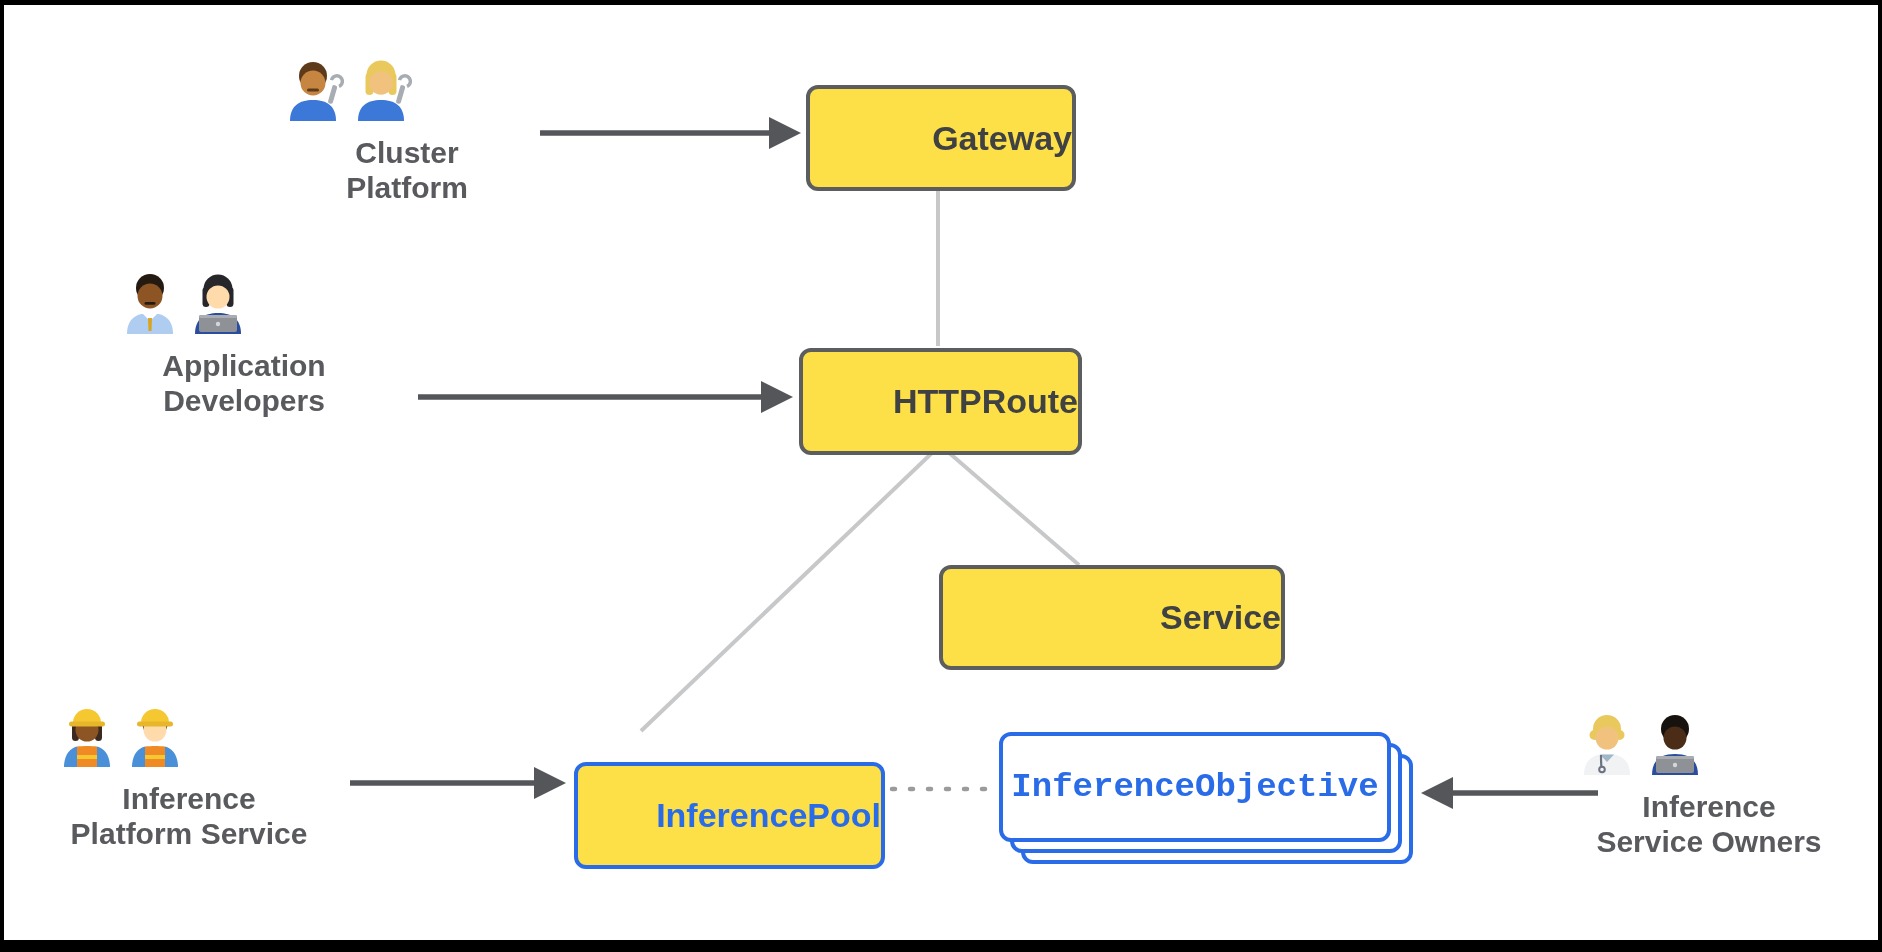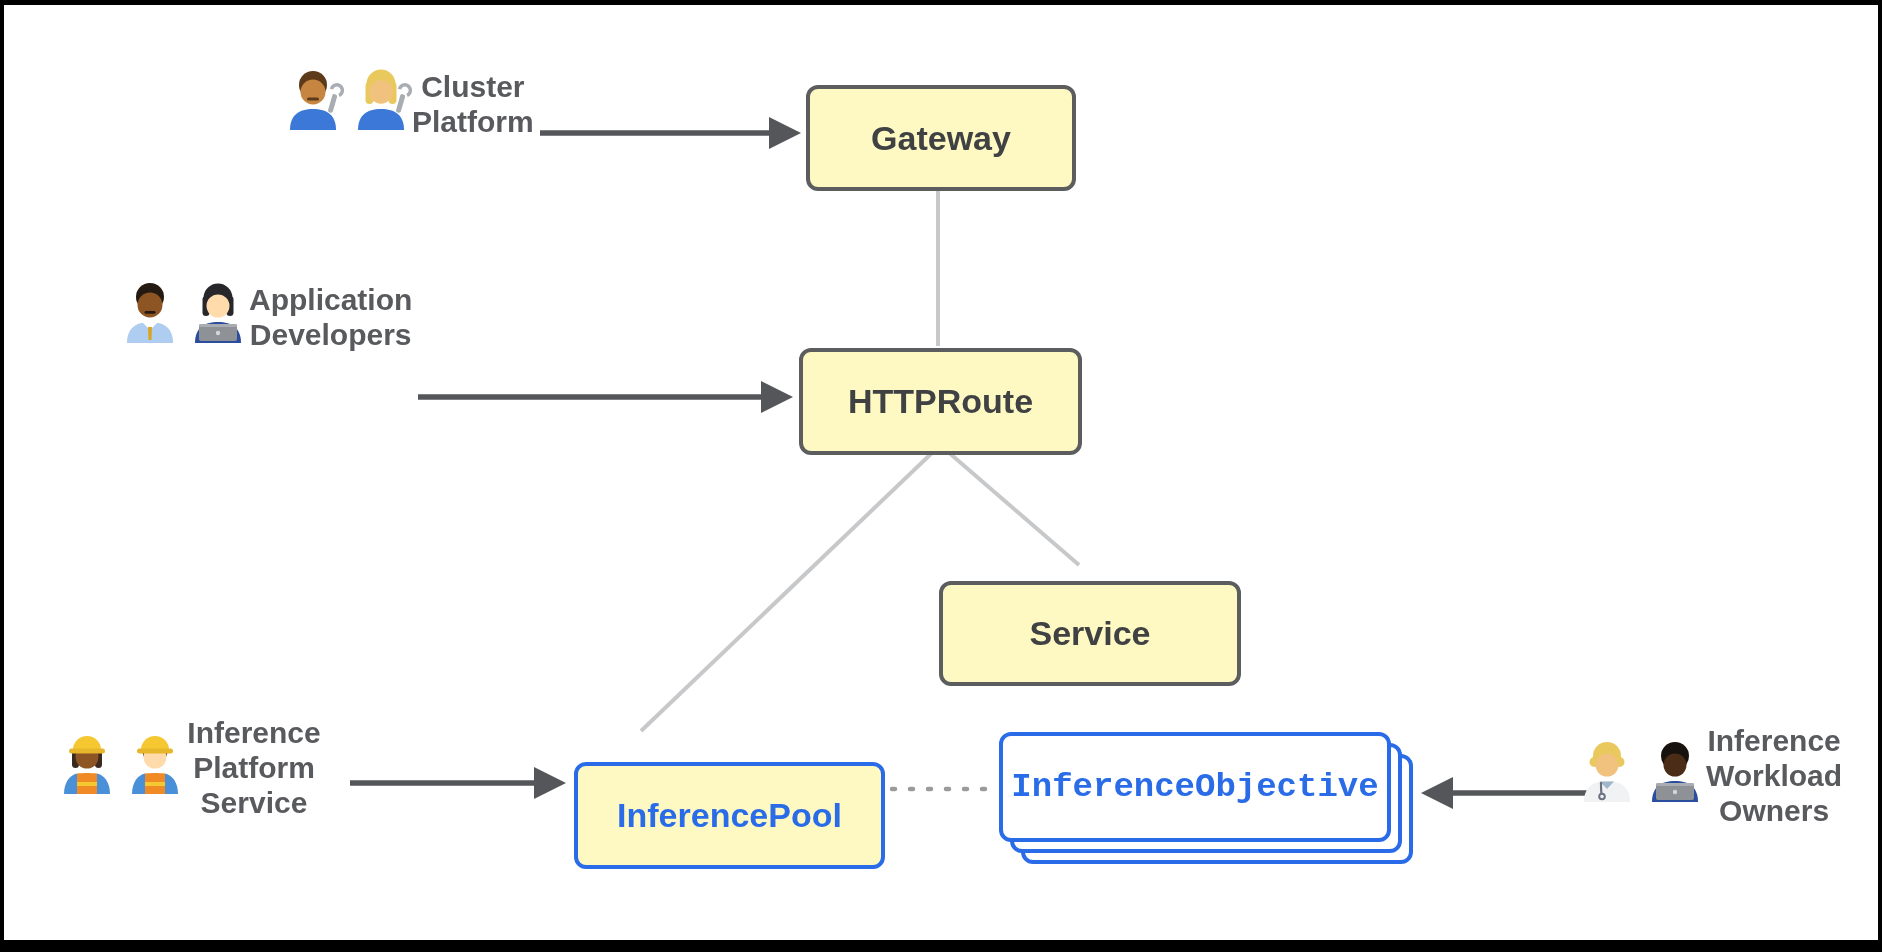--- a/index.html
+++ b/index.html
@@ -14,38 +14,38 @@
     font-family: "Liberation Sans", sans-serif;
   }
   .wires { position: absolute; left: -4px; top: -5px; width: 1882px; height: 952px; z-index: 1; }
   .lt   { stroke: #c7c8ca; stroke-width: 4; }
   .dots { stroke: #9b9b9b; stroke-width: 4.5; stroke-dasharray: 3 15; stroke-linecap: round; }
   .dk   { stroke: #55565a; stroke-width: 5.5; }
   .ah   { fill: #55565a; }
 
   .node {
     position: absolute; z-index: 2;
-    background: #fef9c3;
+    background: #fde047;
     border: 4.5px solid #5b5d5f;
     border-radius: 12px;
-    display: flex; align-items: center; justify-content: center;
+    display: flex; align-items: center; justify-content: flex-end;
     font-weight: 700; font-size: 34px; color: #3f4143;
     box-sizing: border-box;
   }
   .node.blue { border-color: #2a6ce8; color: #2a6ce8; }
   .stack { position: absolute; z-index: 2; font-family: Liberation Mono, monospace; }
   .stack-layer {
     position: absolute;
     background: #ffffff;
     border: 4.5px solid #2a6ce8;
     border-radius: 12px;
     box-sizing: border-box;
   }
 
-  .persona { position: absolute; z-index: 2; display: flex; align-items: center; }
+  .persona { position: absolute; z-index: 2; display: flex; flex-direction: column; }
   .persona .icons { display: flex; gap: 6px; align-items: flex-end; }
   .plabel { margin-top: 14px; text-align: center; font-weight: 700; font-size: 30px; line-height: 35px; color: #595a5d; }
   .persona svg { display: block; }
 </style>
 </head>
 <body>
 
 <div class="frame">
 
   <svg class="wires" viewBox="0 0 1882 952" aria-hidden="true">
@@ -75,21 +75,21 @@
   </svg>
 
   <div class="node" style="left:802px; top:80px; width:270px; height:106px;">
     <span>Gateway</span>
   </div>
 
   <div class="node" style="left:795px; top:343px; width:283px; height:107px;">
     <span>HTTPRoute</span>
   </div>
 
-  <div class="node" style="left:935px; top:576px; width:302px; height:105px;">
+  <div class="node" style="left:935px; top:560px; width:346px; height:105px;">
     <span>Service</span>
   </div>
 
   <div class="node blue" style="left:570px; top:730px; width:311px; height:107px;margin-top:27px;">
     <span>InferencePool</span>
   </div>
 
   <div class="stack" style="left:995px; top:727px; width:416px; height:134px;">
     <div class="stack-layer" style="left:22px; top:22px; width:392px; height:110px;"></div>
     <div class="stack-layer" style="left:11px; top:11px; width:392px; height:110px;"></div>
@@ -204,17 +204,17 @@
         <circle cx="31" cy="20" r="14" fill="#17120e"></circle>
         <circle cx="31" cy="29" r="11.5" fill="#4a2c17"></circle>
         <path d="M8,66 C8,51 17,45 31,45 C45,45 54,51 54,66 Z" fill="#2b4d9e"></path>
         <rect x="12" y="47" width="38" height="17" rx="2" fill="#8e9196"></rect>
         <rect x="12" y="47" width="38" height="3" rx="1.5" fill="#a9adb2"></rect>
         <circle cx="31" cy="56" r="2.2" fill="#d4d7da"></circle>
       </svg>
     </div>
     <div class="plabel">
       <div>Inference</div>
-      <div>Workload Owners</div>
+      <div>Service Owners</div>
     </div>
   </div>
 
 </div>
 
 </body></html>

